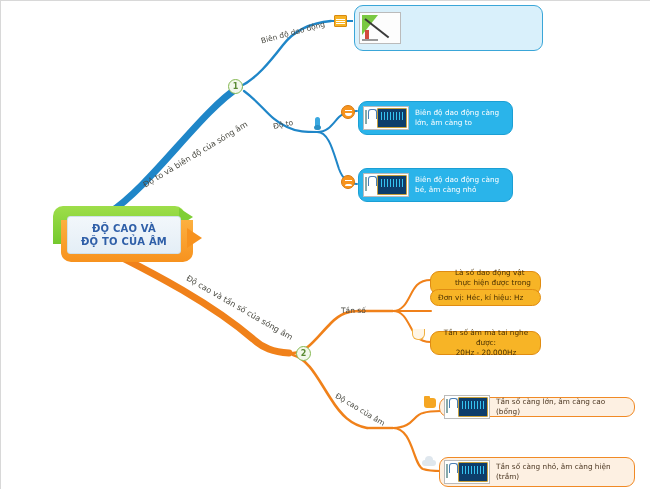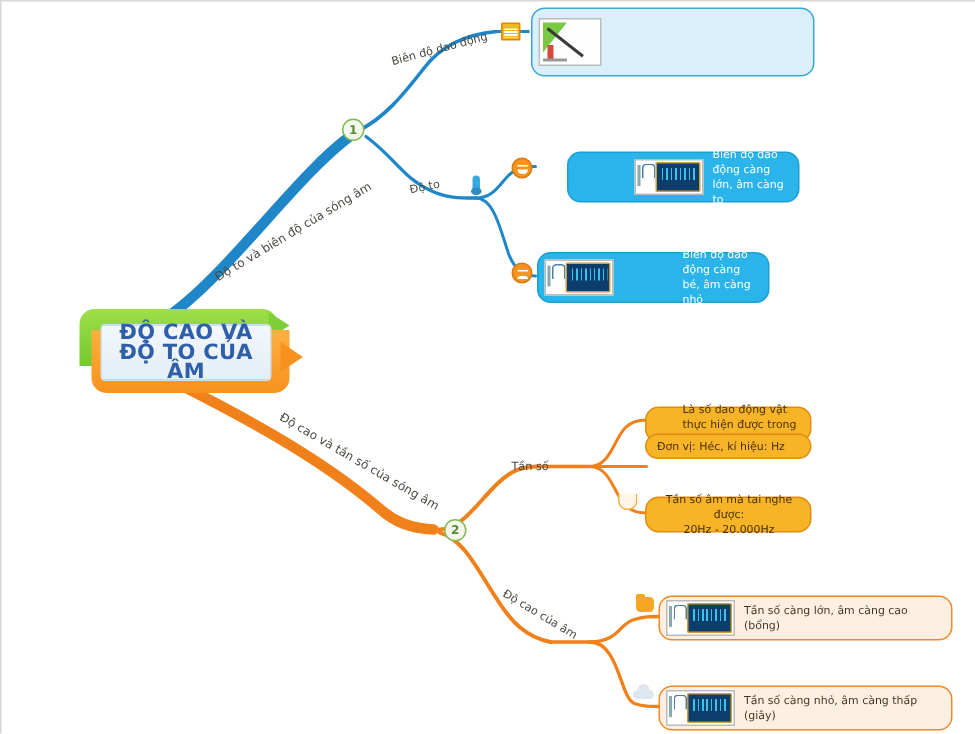--- a/index.html
+++ b/index.html
@@ -32,21 +32,21 @@
     background:linear-gradient(#fcb040,#f7921e);
     border-radius:0 0 10px 10px;
   }
   .central .inner{
     position:absolute;left:14px;top:10px;width:112px;height:36px;
     background:linear-gradient(#f2f7fb,#e4eef6);
     border:1px solid #cfe0ea;
     border-radius:3px;
     display:flex;align-items:center;justify-content:center;
     text-align:center;
-    color:#2f5fa8;font-weight:bold;font-size:14px;line-height:13px;
+    color:#2f5fa8;font-weight:bold;font-size:10px;line-height:13px;
     letter-spacing:.2px;
   }
   .central .tailg{
     position:absolute;left:126px;top:2px;width:0;height:0;
     border-top:9px solid transparent;border-bottom:9px solid transparent;
     border-left:14px solid #7ecf35;
   }
   .central .tailo{
     position:absolute;left:134px;top:22px;width:0;height:0;
     border-top:10px solid transparent;border-bottom:10px solid transparent;
@@ -203,32 +203,32 @@
         <div class="rod"></div>
         <div class="bob"></div>
         <div class="base"></div>
     </div>
   </div>
 
   <div class="sub-label" style="left:272px;top:119px;transform:rotate(-12deg);">Độ to</div>
   <div class="ic ic-pin" style="left:314px;top:116px;"></div>
 
   <div class="ic ic-smile" style="left:340px;top:104px;"></div>
-  <div class="box cyan" style="left:377px;top:100px;width:155px;height:34px;padding-left:40px;">
+  <div class="box cyan" style="left:357px;top:100px;width:155px;height:34px;">
     <div class="thumb osc">
       <div class="stand"></div>
         <div class="fork"></div>
         <div class="scr"></div>
         <div class="wave"></div>
     </div>
     <div class="txt">Biên độ dao động càng lớn, âm càng to</div>
   </div>
 
   <div class="ic ic-sad" style="left:340px;top:174px;"></div>
-  <div class="box cyan" style="left:357px;top:167px;width:155px;height:34px;gap:40px;">
+  <div class="box cyan" style="left:357px;top:167px;width:155px;height:34px;">
     <div class="thumb osc">
       <div class="stand"></div>
         <div class="fork"></div>
         <div class="scr"></div>
         <div class="wave"></div>
     </div>
     <div class="txt">Biên độ dao động càng bé, âm càng nhỏ</div>
   </div>
 
   <div class="curve-label" style="left:186px;top:272px;transform:rotate(30deg);">Độ cao và tần số của sóng âm</div>
@@ -252,37 +252,37 @@
     <div class="txt" style="padding-left:8px;text-align:center;width:100%;">
       <div>Tần số âm mà tai nghe được:</div>
       <div>20Hz - 20.000Hz</div>
     </div>
   </div>
 
   <div class="sub-label" style="left:331px;top:404px;transform:rotate(31deg);">Độ cao của âm</div>
   <div class="ic ic-plane" style="left:388px;top:419px;"></div>
 
   <div class="ic ic-folder" style="left:423px;top:397px;"></div>
-  <div class="box peach" style="left:438px;top:396px;width:196px;height:30px;">
+  <div class="box peach" style="left:438px;top:396px;width:196px;height:20px;">
     <div class="thumb osc">
       <div class="stand"></div>
         <div class="fork"></div>
         <div class="scr"></div>
         <div class="wave"></div>
     </div>
     <div class="txt">Tần số càng lớn, âm càng cao (bổng)</div>
   </div>
 
   <div class="ic ic-cloud" style="left:421px;top:455px;">
     <div class="c1"></div>
       <div class="c2"></div>
   </div>
   <div class="box peach" style="left:438px;top:456px;width:196px;height:30px;">
     <div class="thumb osc">
       <div class="stand"></div>
         <div class="fork"></div>
         <div class="scr"></div>
         <div class="wave"></div>
     </div>
-    <div class="txt">Tần số càng nhỏ, âm càng thấp (giây)</div>
+    <div class="txt">Tần số càng nhỏ, âm càng hiện (trầm)</div>
   </div>
 
 </div>
 
 </body></html>

